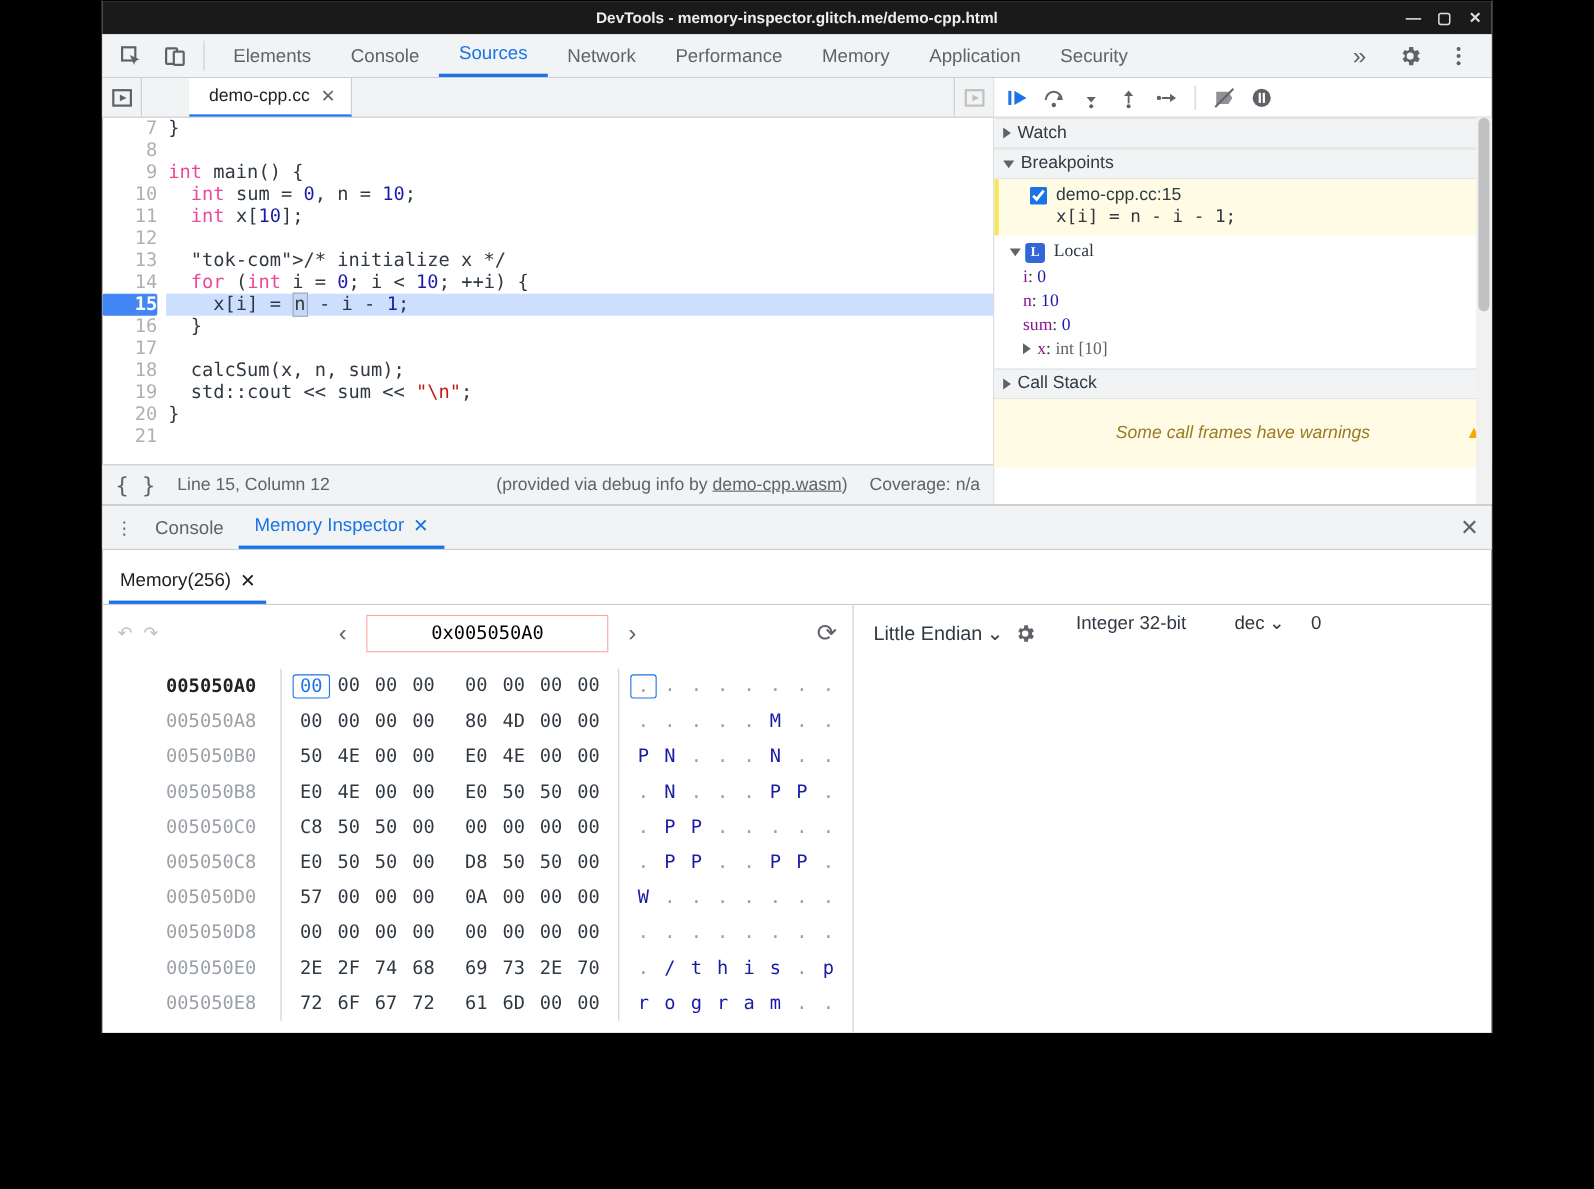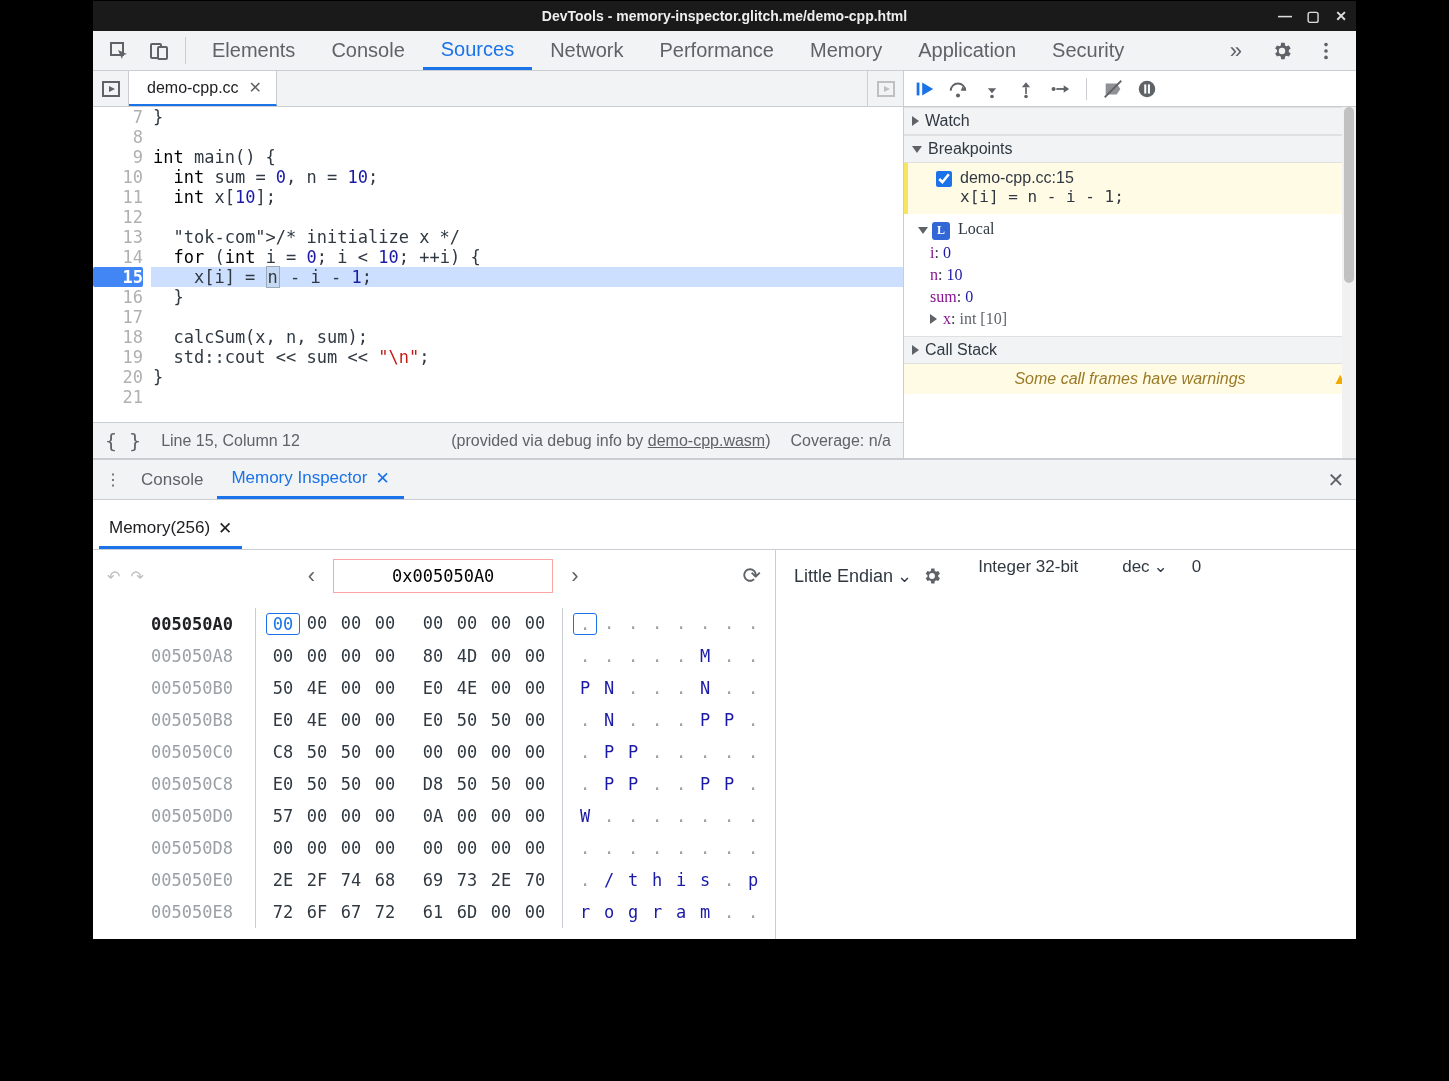--- a/index.html
+++ b/index.html
@@ -6,65 +6,65 @@
 html,body { width: 100%; height: 100%; font-family: "Segoe UI", "Helvetica Neue", Arial, sans-serif; font-size: 16px; color: #303942; background: #000; }
 .window { background: #fff; width: 1265px; height: 940px; margin: 0 auto; display: flex; flex-direction: column; border: 1px solid #000; }
 .titlebar { background: #1a1a1a; color: #eee; height: 30px; display: flex; align-items: center; justify-content: center; position: relative; font-weight: 600; font-size: 14px; }
 .titlebar .win-ctrls { position: absolute; right: 8px; display: flex; gap: 14px; align-items: center; }
 .win-btn { width: 14px; height: 14px; display: inline-flex; align-items: center; justify-content: center; color: #ddd; cursor: pointer; }
 
 .tabstrip { height: 40px; background: #f1f3f4; border-bottom: 1px solid #cacdd1; display: flex; align-items: stretch; padding: 0 8px; gap: 4px; }
 .tool-btn { width: 36px; display: flex; align-items: center; justify-content: center; color: #5f6368; cursor: pointer; }
 .vdiv { width: 1px; background: #cacdd1; margin: 6px 4px; }
 .main-tabs { display: flex; align-items: stretch; flex: 1; }
-.main-tab { padding: 0 18px; display: flex; align-items: center; color: #5f6368; font-size: 20px; cursor: pointer; }
+.main-tab { padding: 0 18px; display: flex; align-items: center; color: #5f6368; font-size: 17px; cursor: pointer; }
 .main-tab.active { color: #1a73e8; border-bottom: 3px solid #1a73e8; }
 .right-tools { display: flex; align-items: center; gap: 8px; padding-right: 4px; }
 
 .sources-row { display: flex; flex: 1 1 auto; min-height: 0; border-bottom: 1px solid #cacdd1; }
 .editor-pane { flex: 1 1 auto; display: flex; flex-direction: column; min-width: 0; border-right: 1px solid #cacdd1; }
 .file-tabs { height: 36px; display: flex; align-items: stretch; border-bottom: 1px solid #cacdd1; background: #f1f3f4; }
 .navpane-toggle { width: 36px; display: flex; align-items: center; justify-content: center; color: #5f6368; border-right: 1px solid #cacdd1; }
-.file-tab { padding: 0 14px 0 18px; display: flex; align-items: center; gap: 10px; background: #fff; border-right: 1px solid #cacdd1; border-bottom: 2px solid #1a73e8; font-size: 16px; color: #202124; }
+.file-tab { padding: 0 14px 0 18px; display: flex; align-items: center; gap: 10px; background: #fff; border-right: 1px solid #cacdd1; border-bottom: 2px solid #1a73e8; font-size: 16px; color: #202124; margin-left: 43px; }
 .file-tab .close-x { color: #5f6368; cursor: pointer; }
 .file-tabs .spacer { flex: 1; }
 .code-area { flex: 1; overflow: hidden; font-family: Menlo, Consolas, "DejaVu Sans Mono", monospace; font-size: 17px; line-height: 20px; white-space: pre; display: flex; }
 .gutter { width: 58px; text-align: right; color: #b0b0b0; padding: 0 8px 0 0; user-select: none; }
 .gutter .ln { height: 20px; }
 .codelines { flex: 1; position: relative; }
 .codeline { height: 20px; padding-left: 2px; }
 .codeline.exec { background: #ccdfff; }
 .gutter .ln.exec { background: #4285f4; color: #fff; font-weight: 600; border-radius: 2px; }
-.tok-type { color: #000000; }
+.tok-type { color: #ec4899; }
 .tok-num { color: #1a1aa6; }
 .tok-str { color: #c41a16; }
 .tok-hl { background: #c6d9f2; border: 1px solid #9ab; padding: 0 1px; }
 .statusbar { height: 36px; border-top: 1px solid #cacdd1; background: #f1f3f4; display: flex; align-items: center; padding: 0 12px; gap: 20px; font-size: 16px; color: #5f6368; }
 .statusbar .braces { font-family: monospace; font-size: 20px; }
 .statusbar a { color: #5f6368; text-decoration: underline; }
 
 .dbg-pane { width: 452px; display: flex; flex-direction: column; background: #fff; position: relative; }
 .dbg-toolbar { height: 36px; border-bottom: 1px solid #cacdd1; display: flex; align-items: center; padding: 0 8px; gap: 10px; }
 .dbg-toolbar .ico { width: 24px; height: 24px; display: flex; align-items: center; justify-content: center; color: #5f6368; cursor: pointer; }
 .dbg-toolbar .ico.blue { color: #1a73e8; }
 .section-head { background: #f1f3f4; border-top: 1px solid #e0e0e0; border-bottom: 1px solid #e0e0e0; padding: 4px 8px; font-size: 16px; color: #303942; display: flex; align-items: center; gap: 6px; cursor: pointer; }
 .tri { display: inline-block; width: 0; height: 0; }
 .tri.right { border-top: 5px solid transparent; border-bottom: 5px solid transparent; border-left: 7px solid #5f6368; }
 .tri.down { border-left: 5px solid transparent; border-right: 5px solid transparent; border-top: 7px solid #5f6368; }
 .bp-item { background: #fffbe5; border-left: 4px solid #f7e463; padding: 6px 10px 8px 28px; font-size: 16px; }
-.bp-loc { display: flex; align-items: flex-end; gap: 8px; }
+.bp-loc { display: flex; align-items: center; gap: 8px; }
 .bp-chk { width: 16px; height: 16px; accent-color: #1a73e8; }
 .bp-code { font-family: monospace; padding-left: 24px; color: #303942; }
 .scope-body { padding: 4px 0 6px 10px; font-size: 16px; font-family: Liberation Serif, serif; }
 .scope-row { padding: 2px 0 2px 16px; }
 .local-badge { display: inline-flex; width: 18px; height: 18px; background: #3367d6; color: #fff; font-size: 12px; font-weight: 700; align-items: center; justify-content: center; border-radius: 3px; margin-right: 4px; }
 .vname { color: #881391; }
 .vval { color: #1a1aa6; }
 .vtype { color: #5f6368; }
-.warn-strip { background: #fffbe5; color: #9a7a27; font-style: italic; padding: 6px 10px; display: flex; align-items: flex-start; justify-content: center; gap: 8px; position: relative; }
+.warn-strip { background: #fffbe5; color: #9a7a27; font-style: italic; padding: 22px 10px; display: flex; align-items: flex-start; justify-content: center; gap: 8px; position: relative; }
 .warn-strip .warn-ico { position: absolute; right: 8px; color: #f2a900; }
 .vscroll { position: absolute; right: 0; top: 36px; bottom: 0; width: 14px; background: #f1f1f1; }
 .vscroll .thumb { position: absolute; left: 2px; right: 2px; top: 0; height: 50%; background: #c1c1c1; border-radius: 6px; }
 
 .drawer { height: 480px; display: flex; flex-direction: column; border-top: 1px solid #cacdd1; }
 .drawer-tabs { height: 40px; background: #f1f3f4; border-bottom: 1px solid #cacdd1; display: flex; align-items: stretch; padding-left: 6px; }
 .kebab { width: 28px; display: flex; align-items: center; justify-content: center; color: #5f6368; }
 .drawer-tab { padding: 0 14px; display: flex; align-items: center; color: #5f6368; font-size: 17px; gap: 8px; cursor: pointer; }
 .drawer-tab.active { color: #1a73e8; border-bottom: 3px solid #1a73e8; }
 .drawer-tabs .spacer { flex: 1; }

